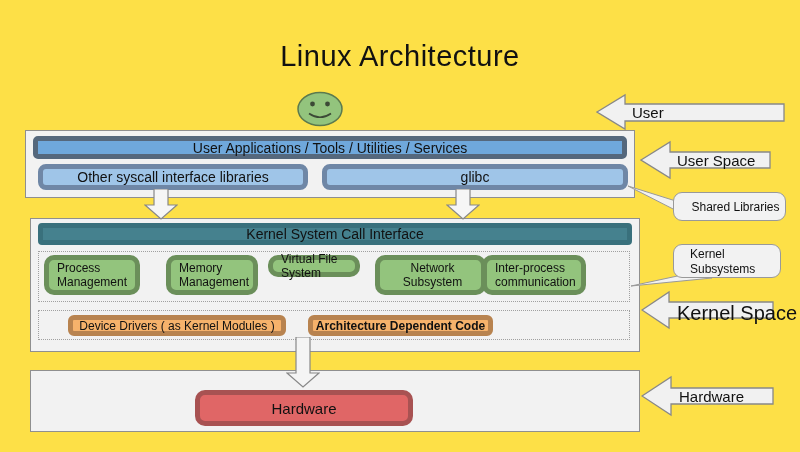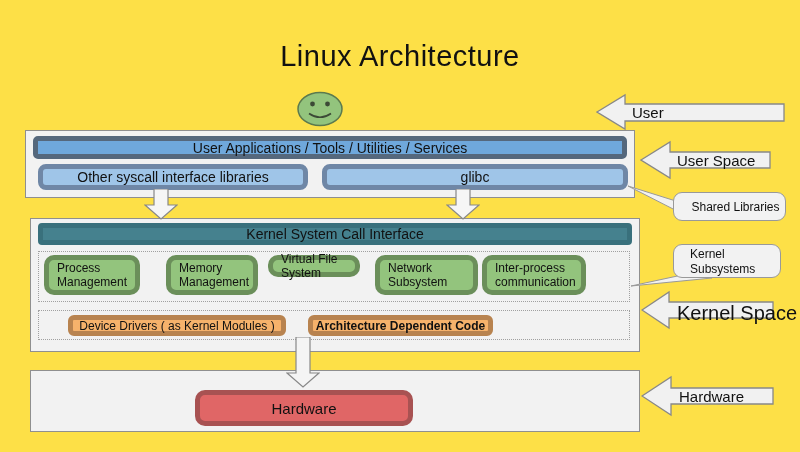--- a/index.html
+++ b/index.html
@@ -43,21 +43,21 @@
   <div class="abs box blue-light" style="left:38px;top:164px;width:270px;height:26px;">Other syscall interface libraries</div>
   <div class="abs box blue-light" style="left:322px;top:164px;width:306px;height:26px;">glibc</div>
 
   <div class="abs container" style="left:30px;top:218px;width:610px;height:134px;"></div>
   <div class="abs box teal" style="left:38px;top:223px;width:594px;height:22px;">Kernel System Call Interface</div>
 
   <div class="abs dotted" style="left:38px;top:251px;width:592px;height:51px;"></div>
   <div class="abs box green" style="left:44px;top:255px;width:96px;height:40px;">Process Management</div>
   <div class="abs box green" style="left:158px;top:255px;width:92px;height:40px;margin-left:8px;">Memory Management</div>
   <div class="abs box green" style="left:268px;top:255px;width:92px;height:22px;">Virtual File System</div>
-  <div class="abs box green" style="left:375px;top:255px;width:103px;height:40px;">Network Subsystem</div>
+  <div class="abs box green" style="left:375px;top:255px;width:111px;height:40px;text-align:center;">Network Subsystem</div>
   <div class="abs box green" style="left:482px;top:255px;width:104px;height:40px;">Inter-process communication</div>
 
   <div class="abs dotted" style="left:38px;top:310px;width:592px;height:30px;"></div>
   <div class="abs box orange" style="left:68px;top:315px;width:218px;height:21px;">Device Drivers ( as Kernel Modules )</div>
   <div class="abs box orange" style="left:308px;top:315px;width:185px;height:21px;font-weight:bold;">Architecture Dependent Code</div>
 
   <div class="abs container" style="left:30px;top:370px;width:610px;height:62px;"></div>
   <div class="abs box red" style="left:195px;top:390px;width:218px;height:36px;">Hardware</div>
 
   <svg class="abs" style="left:144px;top:189px;" width="34" height="31" viewBox="0 0 34 31">

